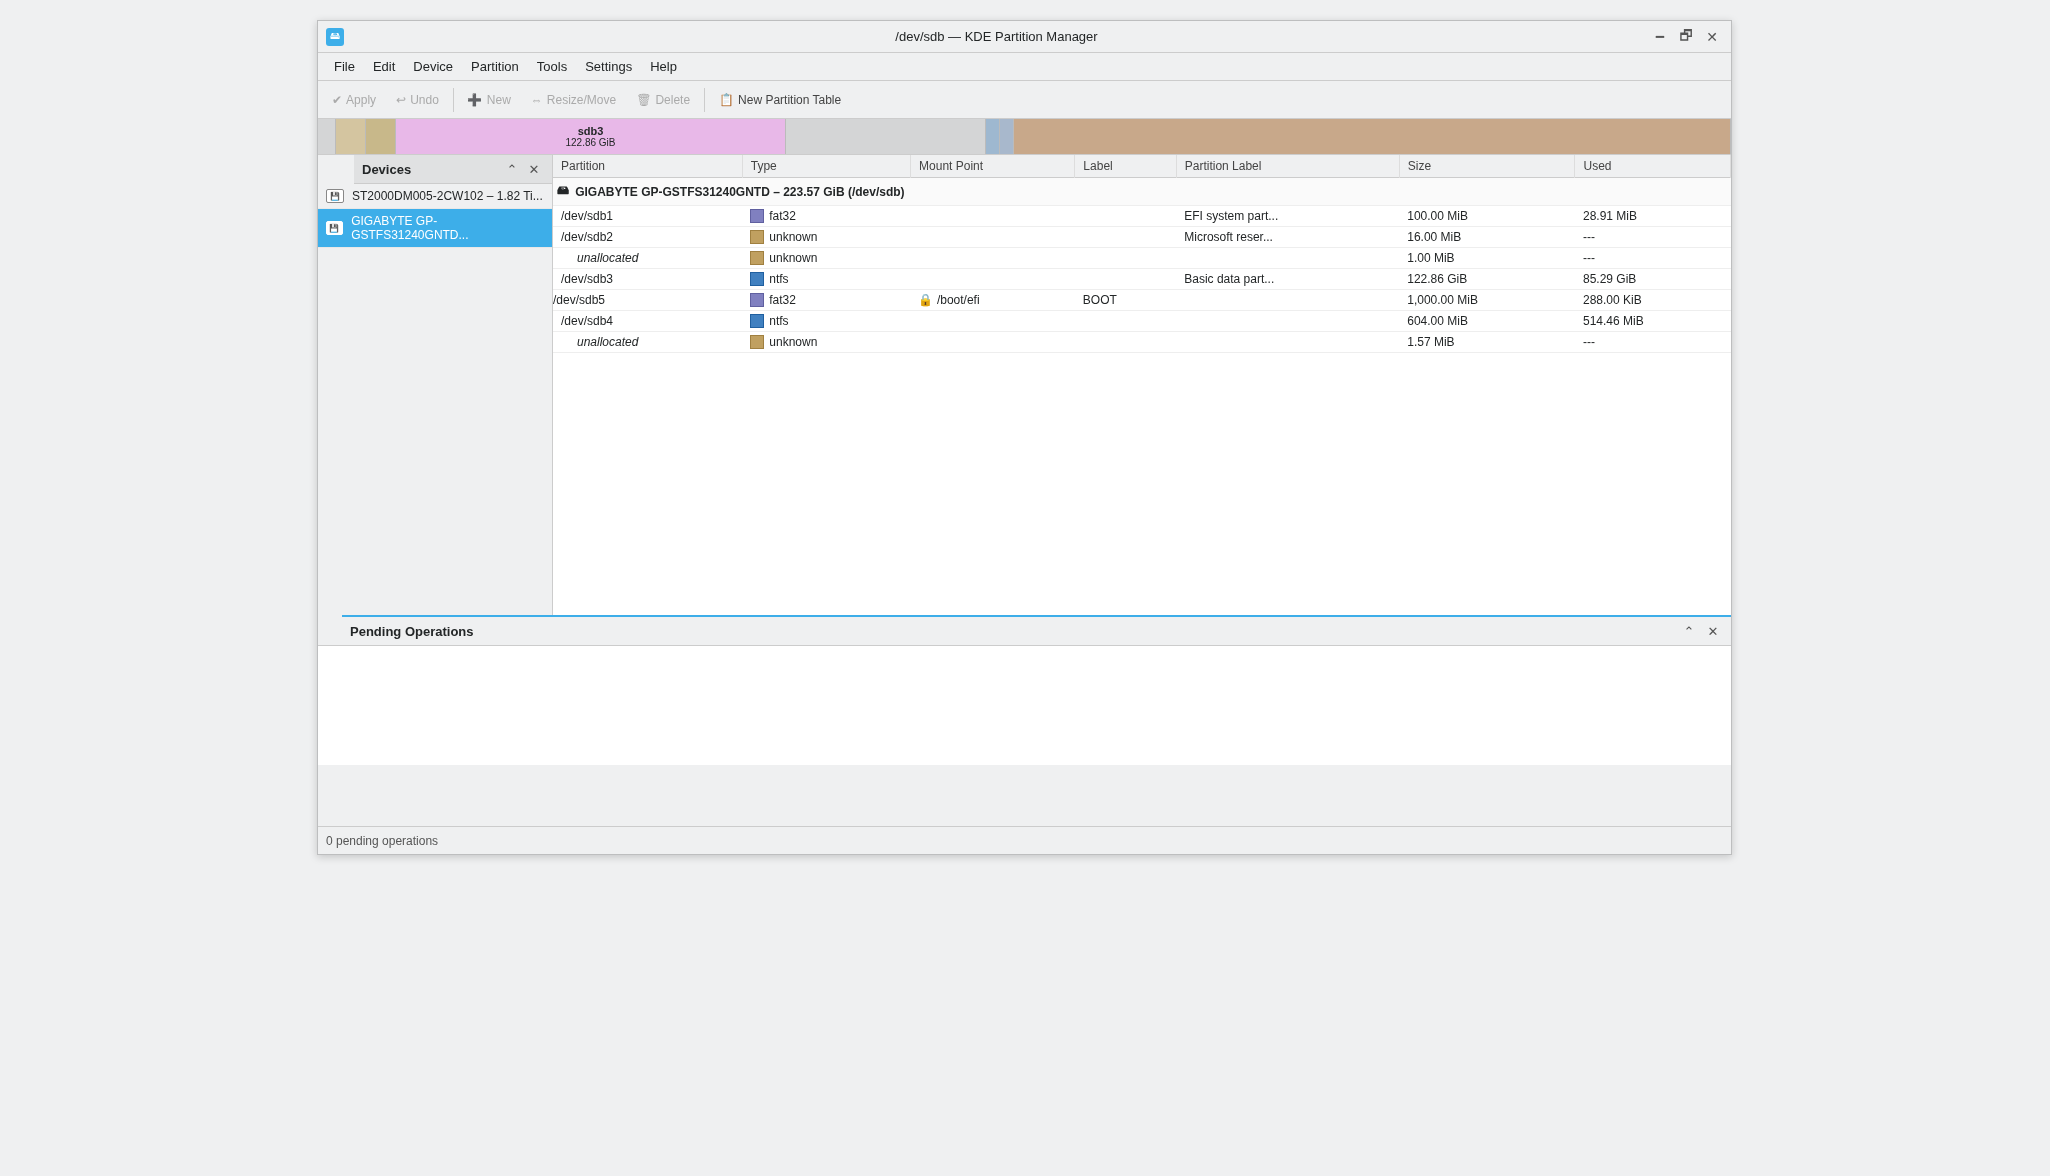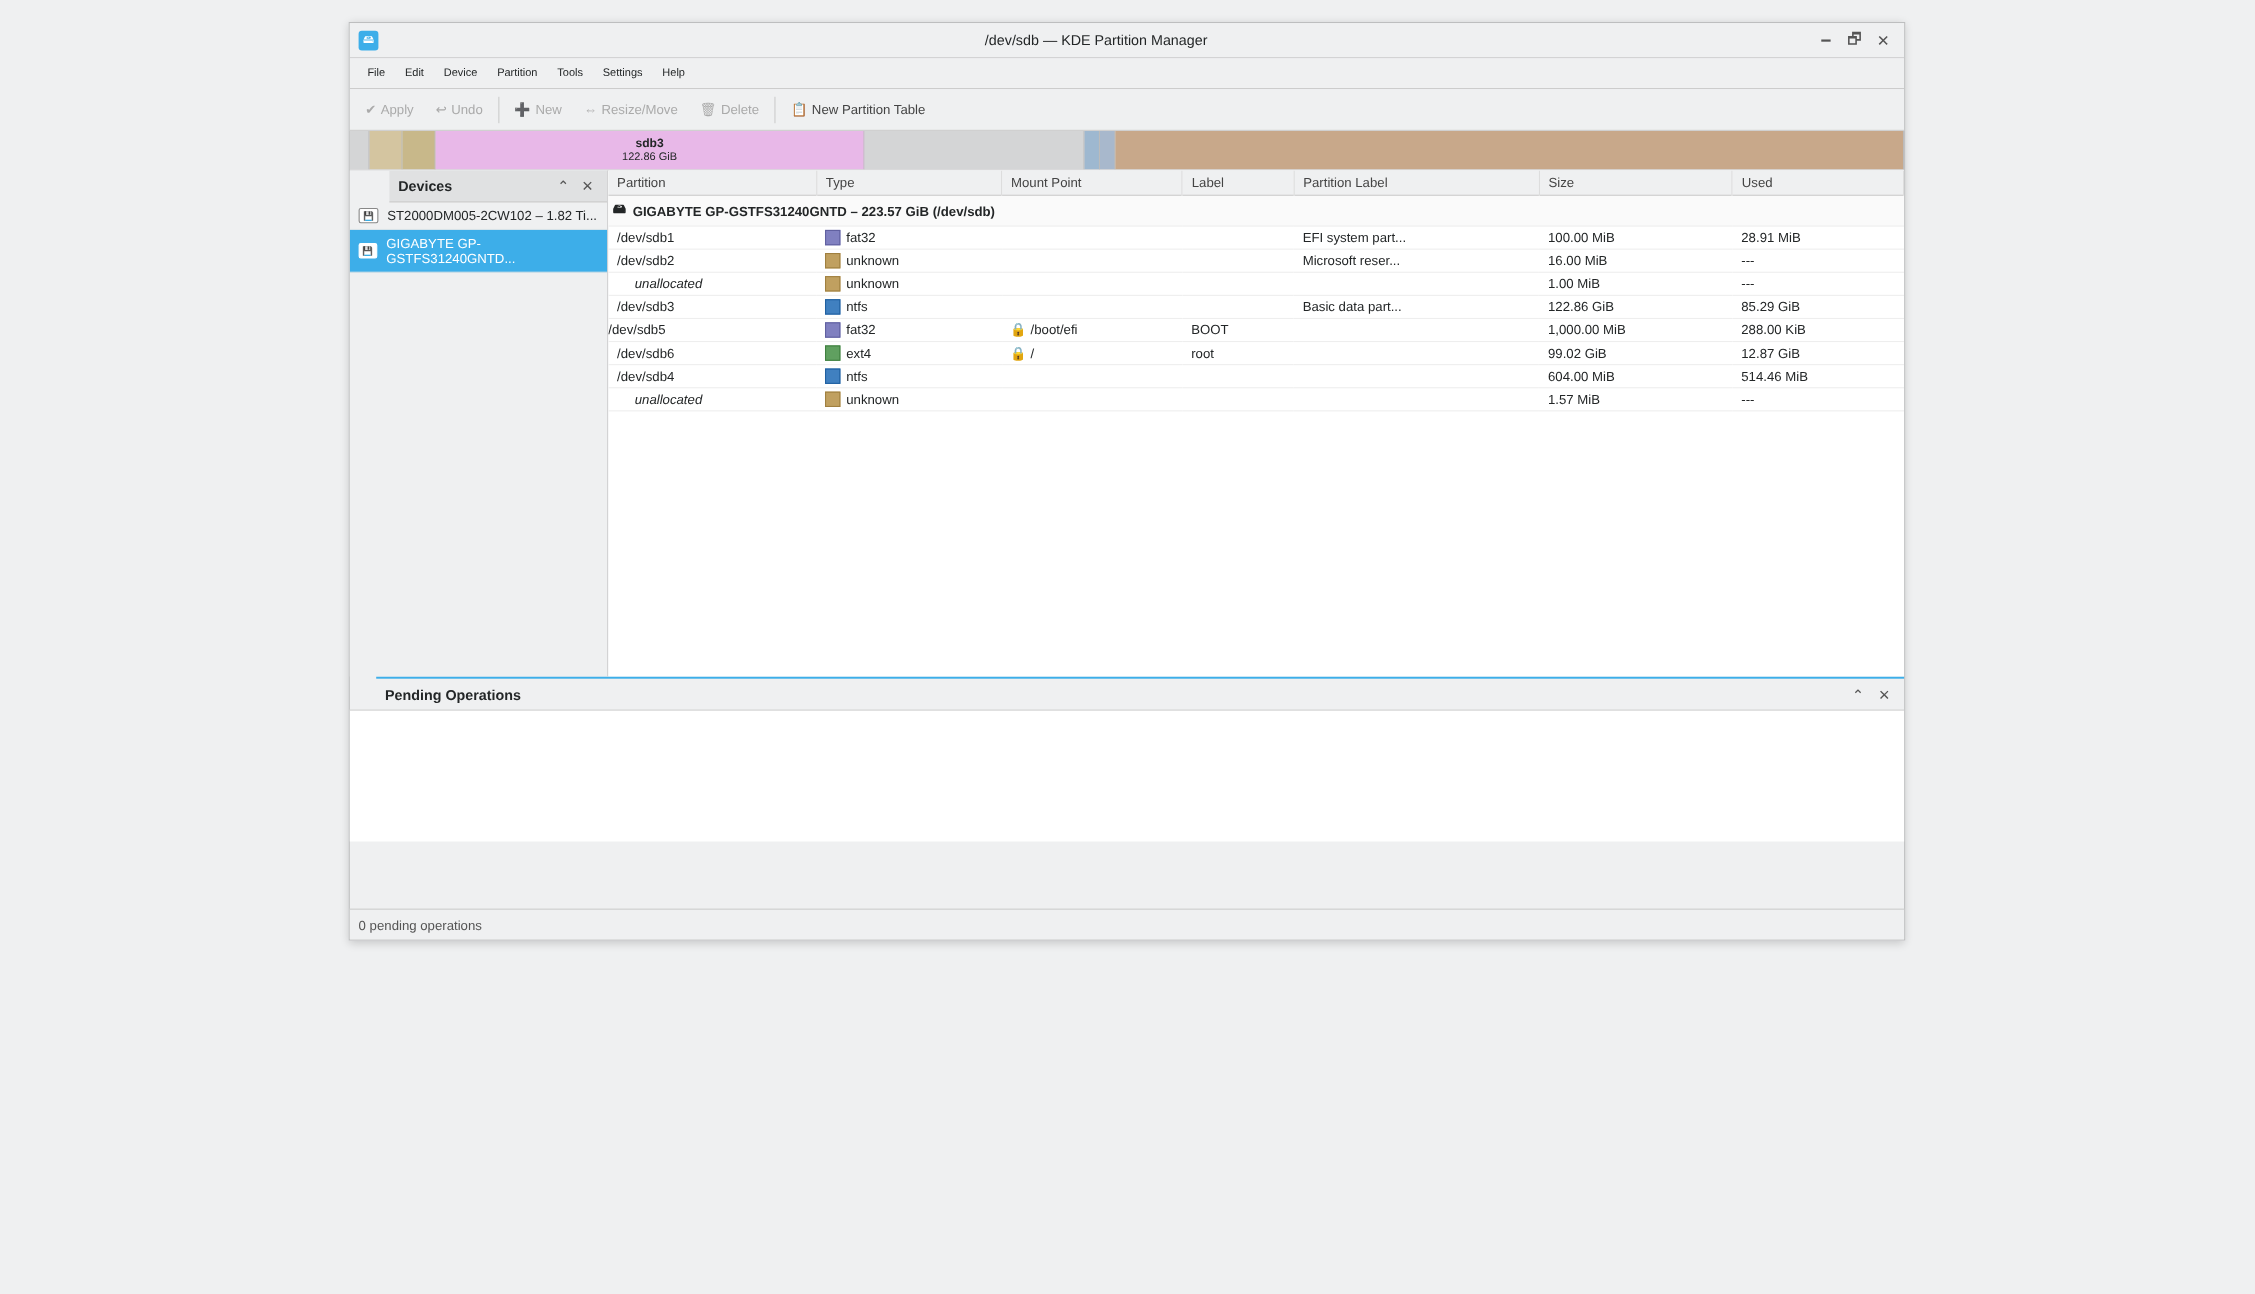--- a/index.html
+++ b/index.html
@@ -43,21 +43,21 @@
       display: flex;
       align-items: center;
       padding: 0 8px;
       gap: 2px;
       border-bottom: 1px solid #ccc;
     }
     .menu-item {
       padding: 3px 8px;
       cursor: pointer;
       border-radius: 3px;
-      font-size: 10px;
+      font-size: 13px;
     }
 
     .toolbar {
       background: #eff0f1;
       height: 38px;
       display: flex;
       align-items: center;
       padding: 0 6px;
       gap: 4px;
       border-bottom: 1px solid #ccc;
@@ -415,38 +415,20 @@
     <td>
       <span class="lock-icon">🔒</span> /boot/efi
     </td>
     <td>BOOT</td>
     <td></td>
     <td>1,000.00 MiB</td>
     <td>288.00 KiB</td>
   </tr>
             <tr>
     <td style="padding-left:8px">
-      /dev/sdb6
-    </td>
-    <td>
-      <div style="display:flex;align-items:center;gap:5px;">
-        <span class="partition-icon icon-ext4"></span>
-        ext4
-      </div>
-    </td>
-    <td>
-      <span class="lock-icon">🔒</span> /
-    </td>
-    <td>root</td>
-    <td></td>
-    <td>99.02 GiB</td>
-    <td>12.87 GiB</td>
-  </tr>
-            <tr>
-    <td style="padding-left:8px">
       /dev/sdb4
     </td>
     <td>
       <div style="display:flex;align-items:center;gap:5px;">
         <span class="partition-icon icon-ntfs"></span>
         ntfs
       </div>
     </td>
     <td>
        

